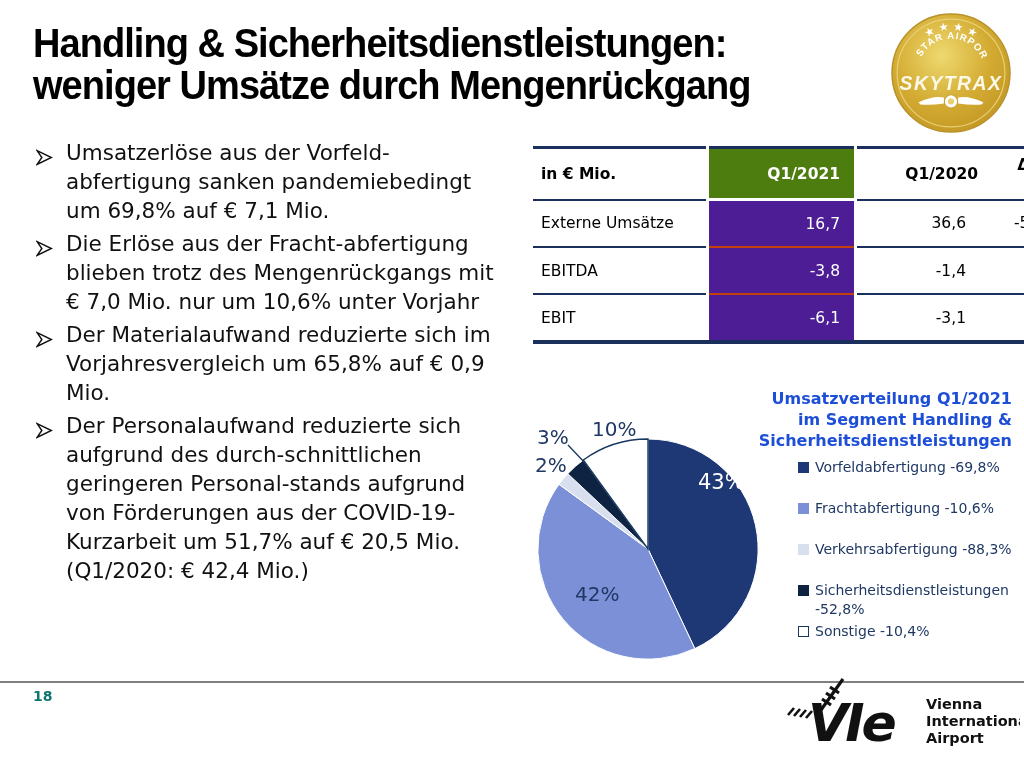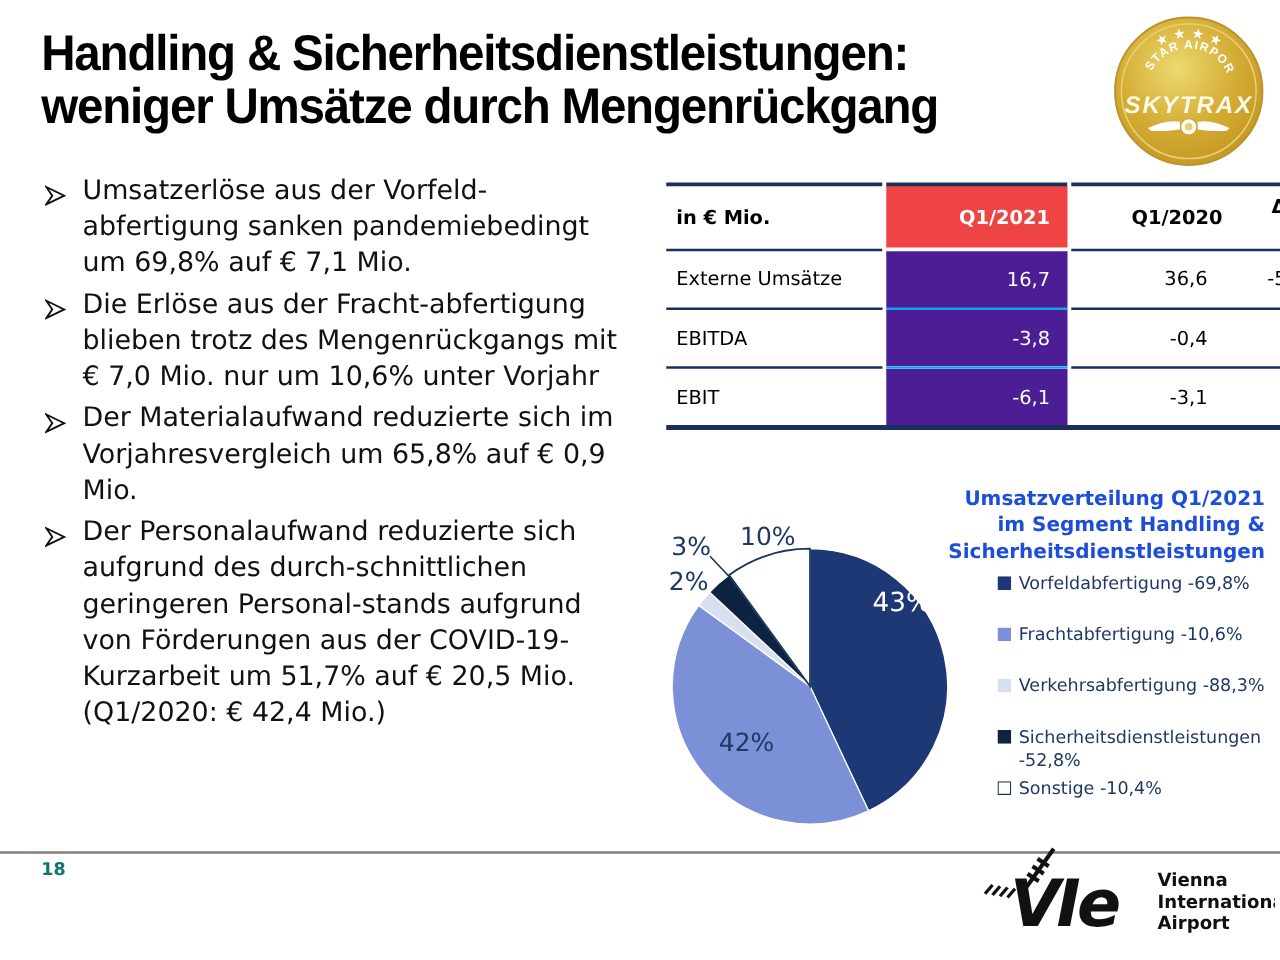--- a/index.html
+++ b/index.html
@@ -24,25 +24,25 @@
              border-top:3px solid #1B2F5D;border-bottom:4px solid #1B2F5D;}
   .kpi-table th,.kpi-table td{margin:0;overflow:hidden;}
   .kpi-table th{height:47px;font-weight:700;vertical-align:middle;}
   .kpi-table td{height:43px;vertical-align:middle;}
   .c-label{width:164px;text-align:left;padding-left:8px;font-weight:400;}
   .c-2021{width:130px;text-align:right;padding-right:14px;
           border-left:3px solid #fff;border-right:3px solid #fff;}
   .c-2020{width:120px;text-align:right;padding-right:22px;}
   .c-delta{width:65px;text-align:right;padding-right:4px;}
   th.c-2020{padding-right:10px;}
-  th.c-2021{background:#ef4444;color:#fff;border-bottom:3px solid #fff;}
+  th.c-2021{background:#4d7c0f;color:#fff;border-bottom:3px solid #fff;}
   th.c-delta .dwrap{display:inline-block;width:40px;text-align:center;line-height:17px;}
   td.c-2021{background:#4c1d95;color:#fff;}
   tr.data td{border-top:2px solid #1B2F5D;}
-  tr.data td.c-2021{border-top:2px solid #0ea5e9;}
+  tr.data td.c-2021{border-top:2px solid #c2410c;}
   tr.data.first td.c-2021{border-top:3px solid #ffffff;}
 
   
   .chart{position:absolute;left:530px;top:382px;width:494px;height:296px;}
   .chart-title{position:absolute;left:130px;top:6px;width:352px;text-align:right;
                font-weight:700;font-size:16px;line-height:21px;color:#1d4ed8;}
   .pie-svg{position:absolute;left:8px;top:54px;}
   .plabel{position:absolute;font-size:20px;color:#1F3864;white-space:nowrap;}
   .plabel.white{color:#ffffff;font-size:21px;}
   .legend{position:absolute;left:268px;top:76px;width:220px;font-size:14px;
@@ -144,21 +144,21 @@
     </tr>
     <tr class="data first">
       <td class="c-label">Externe Umsätze</td>
       <td class="c-2021">16,7</td>
       <td class="c-2020">36,6</td>
       <td class="c-delta">-54,5</td>
     </tr>
     <tr class="data">
       <td class="c-label">EBITDA</td>
       <td class="c-2021">-3,8</td>
-      <td class="c-2020">-0,4</td>
+      <td class="c-2020">-1,4</td>
       <td class="c-delta">n.a.</td>
     </tr>
     <tr class="data">
       <td class="c-label">EBIT</td>
       <td class="c-2021">-6,1</td>
       <td class="c-2020">-3,1</td>
       <td class="c-delta">n.a.</td>
     </tr>
   </tbody>
     </table>

